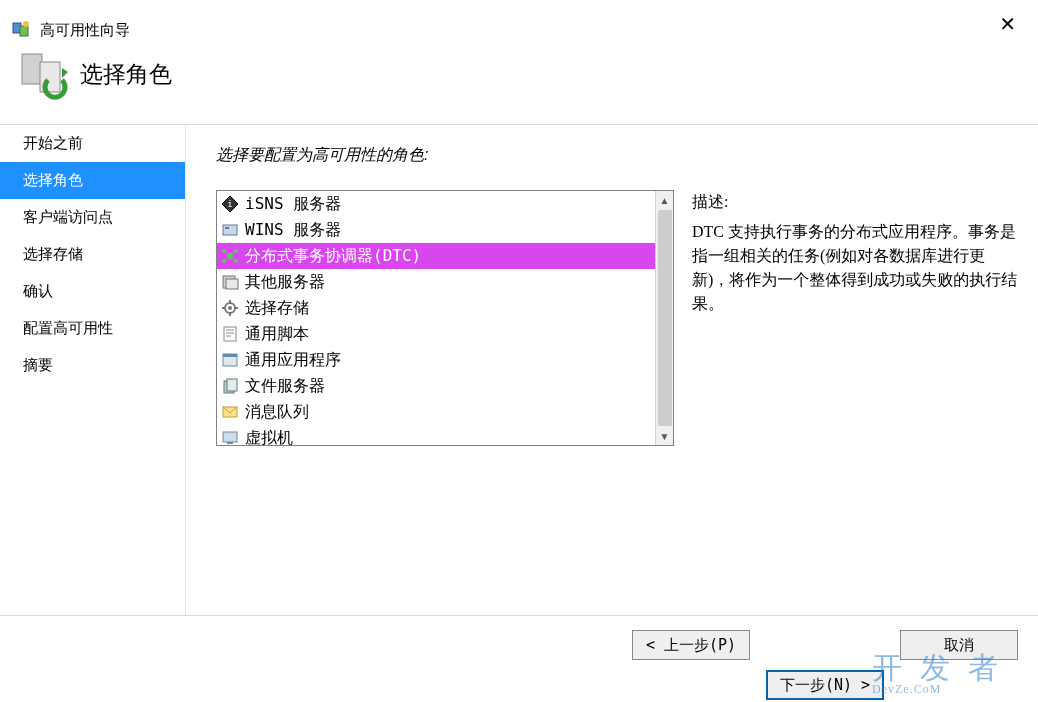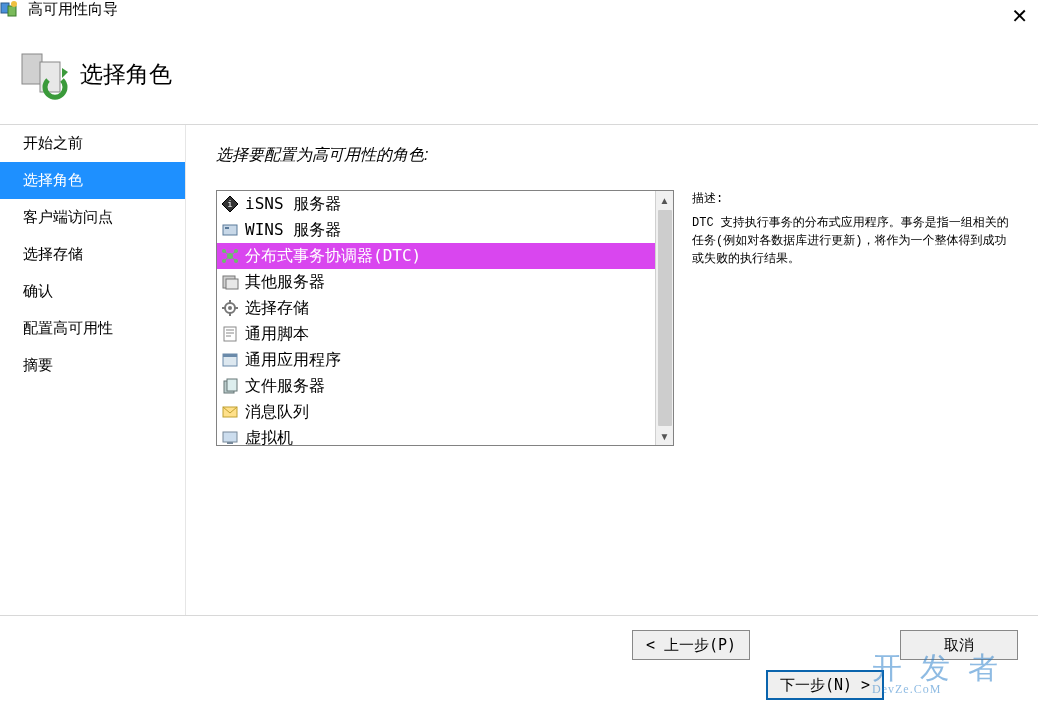--- a/index.html
+++ b/index.html
@@ -1,18 +1,18 @@
 <!DOCTYPE html>
 <html><head>
 <meta charset="utf-8">
 <style>
 * { box-sizing: border-box; margin: 0; padding: 0; }
 body { font-family: "Microsoft YaHei", "SimSun", sans-serif; font-size: 14px; background: #fff; color: #000; width: 1038px; height: 702px; overflow: hidden; position: relative; }
 
-.titlebar { display: flex; align-items: flex-start; height: 40px; padding: 0 0; }
+.titlebar { display: flex; align-items: flex-end; height: 40px; padding: 0 12px; }
 .titlebar .title-icon { width: 20px; height: 20px; margin-right: 8px; }
 .titlebar .title-text { font-size: 15px; flex: 1; }
 .titlebar .close { font-size: 20px; cursor: pointer; padding: 4px 10px; font-family: Arial; }
 
 .header-area { padding: 8px 18px 24px 18px; display: flex; align-items: center; }
 .header-icon { width: 52px; height: 52px; margin-right: 10px; position: relative; }
 .header-title { font-size: 23px; }
 
 .divider-h { height: 1px; background: #d8d8d8; margin: 0; }
 
@@ -26,21 +26,21 @@
 .main-body { display: flex; gap: 18px; }
 .listbox-container { display: flex; border: 1px solid #828282; width: 458px; height: 256px; }
 .listbox { flex: 1; overflow: hidden; background: #fff; }
 .list-item { display: flex; align-items: center; height: 26px; padding: 0 4px; font-size: 16px; font-family: "SimSun", monospace; cursor: pointer; }
 .list-item .li-icon { width: 18px; height: 18px; margin-right: 6px; flex-shrink: 0; }
 .list-item.selected { background: #d946ef; color: #fff; }
 .scrollbar { width: 18px; background: #f0f0f0; border-left: 1px solid #d0d0d0; display: flex; flex-direction: column; align-items: center; }
 .scroll-arrow { width: 100%; height: 18px; display: flex; align-items: center; justify-content: center; font-size: 10px; color: #555; cursor: pointer; }
 .scroll-thumb { width: 14px; flex: 1; background: #cdcdcd; margin: 1px 0; border-radius: 1px; }
 
-.description { flex: 1; font-size: 12px; line-height: 1.5; font-family: Liberation Mono, monospace; }
+.description { flex: 1; font-size: 16px; line-height: 1.5; font-family: Liberation Serif, serif; }
 .desc-title { margin-bottom: 6px; }
 
 .footer { border-top: 1px solid #d8d8d8; padding: 14px 20px; display: flex; justify-content: flex-end; gap: 16px; }
 .btn { min-width: 118px; height: 30px; border: 1px solid #888; background: #efefef; font-size: 15px; font-family: "SimSun", monospace; cursor: pointer; display: flex; align-items: center; justify-content: center; }
 .btn.primary { border: 2px solid #0a64ad; margin-top: 40px; }
 
 .watermark { position: absolute; right: 22px; bottom: 6px; text-align: left; line-height: 1.05; font-family: "SimSun", serif; z-index: 5; pointer-events: none; color: rgba(30,120,200,0.5); }
 .watermark .wm1 { font-size: 30px; letter-spacing: 18px; }
 .watermark .wm2 { font-size: 12px; letter-spacing: 1px; }
 </style>

